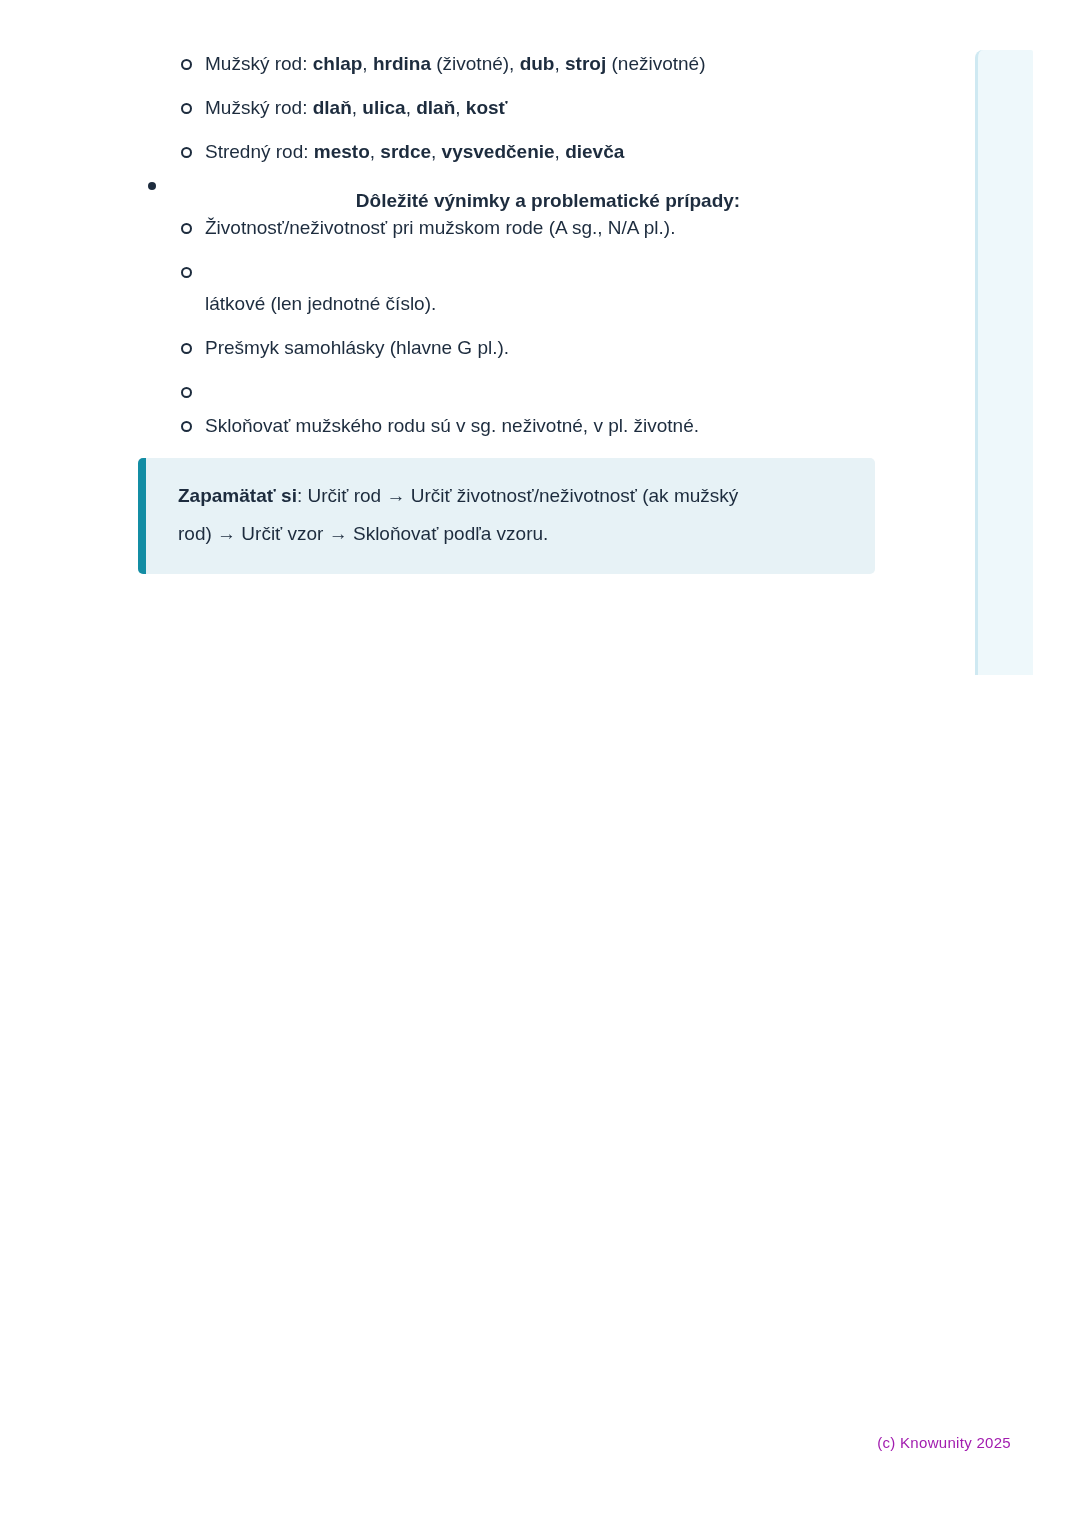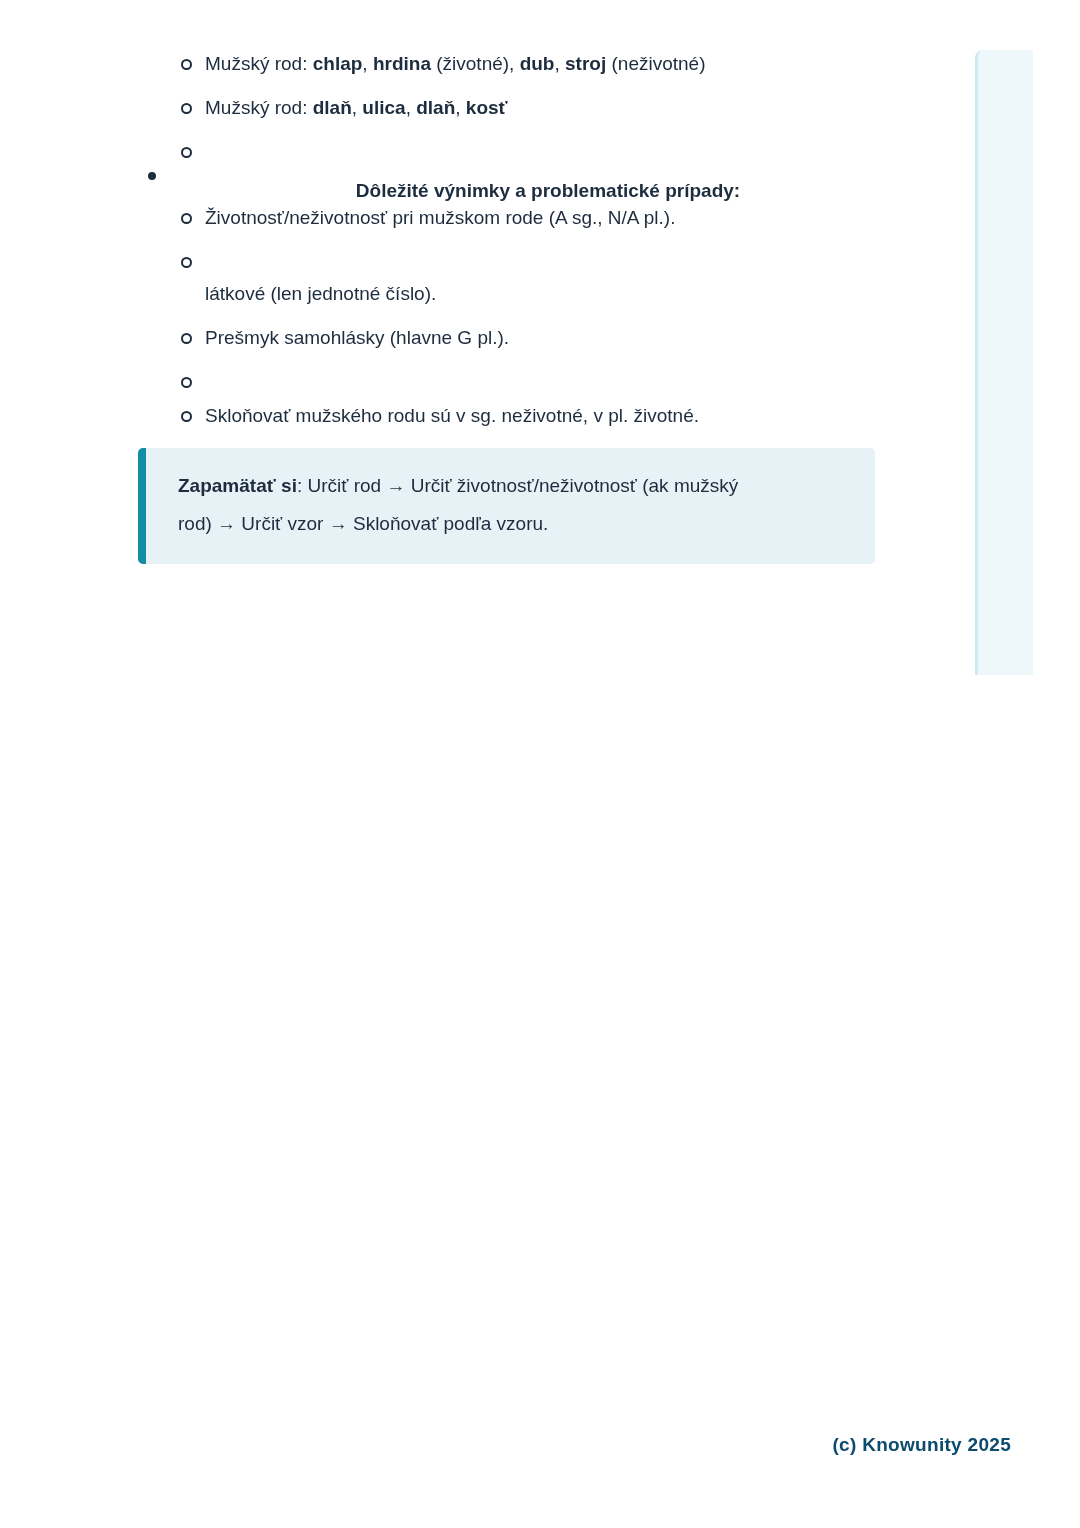--- a/index.html
+++ b/index.html
@@ -99,24 +99,23 @@
     border-left: 8px solid #138da4;
     border-radius: 5px;
     padding: 19px 30px 21px 32px;
     line-height: 38px;
   }
 
   .footer {
     position: absolute;
     top: 1434px;
     right: 69px;
-    font-size: 19px;
-    color: #0c4a6e;
+    font-size: 15px;
+    color: #a21caf;
     letter-spacing: 0.3px;
-    font-weight: bold;
   }
 </style>
 </head>
 <body>
 
 <div class="page">
 
   <div class="side-strip"></div>
 
   <div class="content">
@@ -131,20 +130,21 @@
       <li class="row lvl2">
         <span class="marker-col">
             <span class="circle-bullet"></span>
           </span>
         <span class="line-text"><span>Mužský rod: </span><span class="bold">dlaň</span><span>, </span><span class="bold">ulica</span><span>, </span><span class="bold">dlaň</span><span>, </span><span class="bold">kosť</span></span>
       </li>
       <li class="row lvl2">
         <span class="marker-col">
             <span class="circle-bullet"></span>
           </span>
+        <span class="line-text"><span>Stredný rod: </span><span class="bold">mesto</span><span>, </span><span class="bold">srdce</span><span>, </span><span class="bold">vysvedčenie</span><span>, </span><span class="bold">dievča</span></span>
       </li>
     </ul>
 
     <div class="row lvl1">
       <span class="marker-col"><span class="disc-bullet"></span></span>
       <span class="line-text">Dôležité výnimky a problematické prípady:</span>
     </div>
 
     <ul class="plain">
       <li class="row lvl2">

